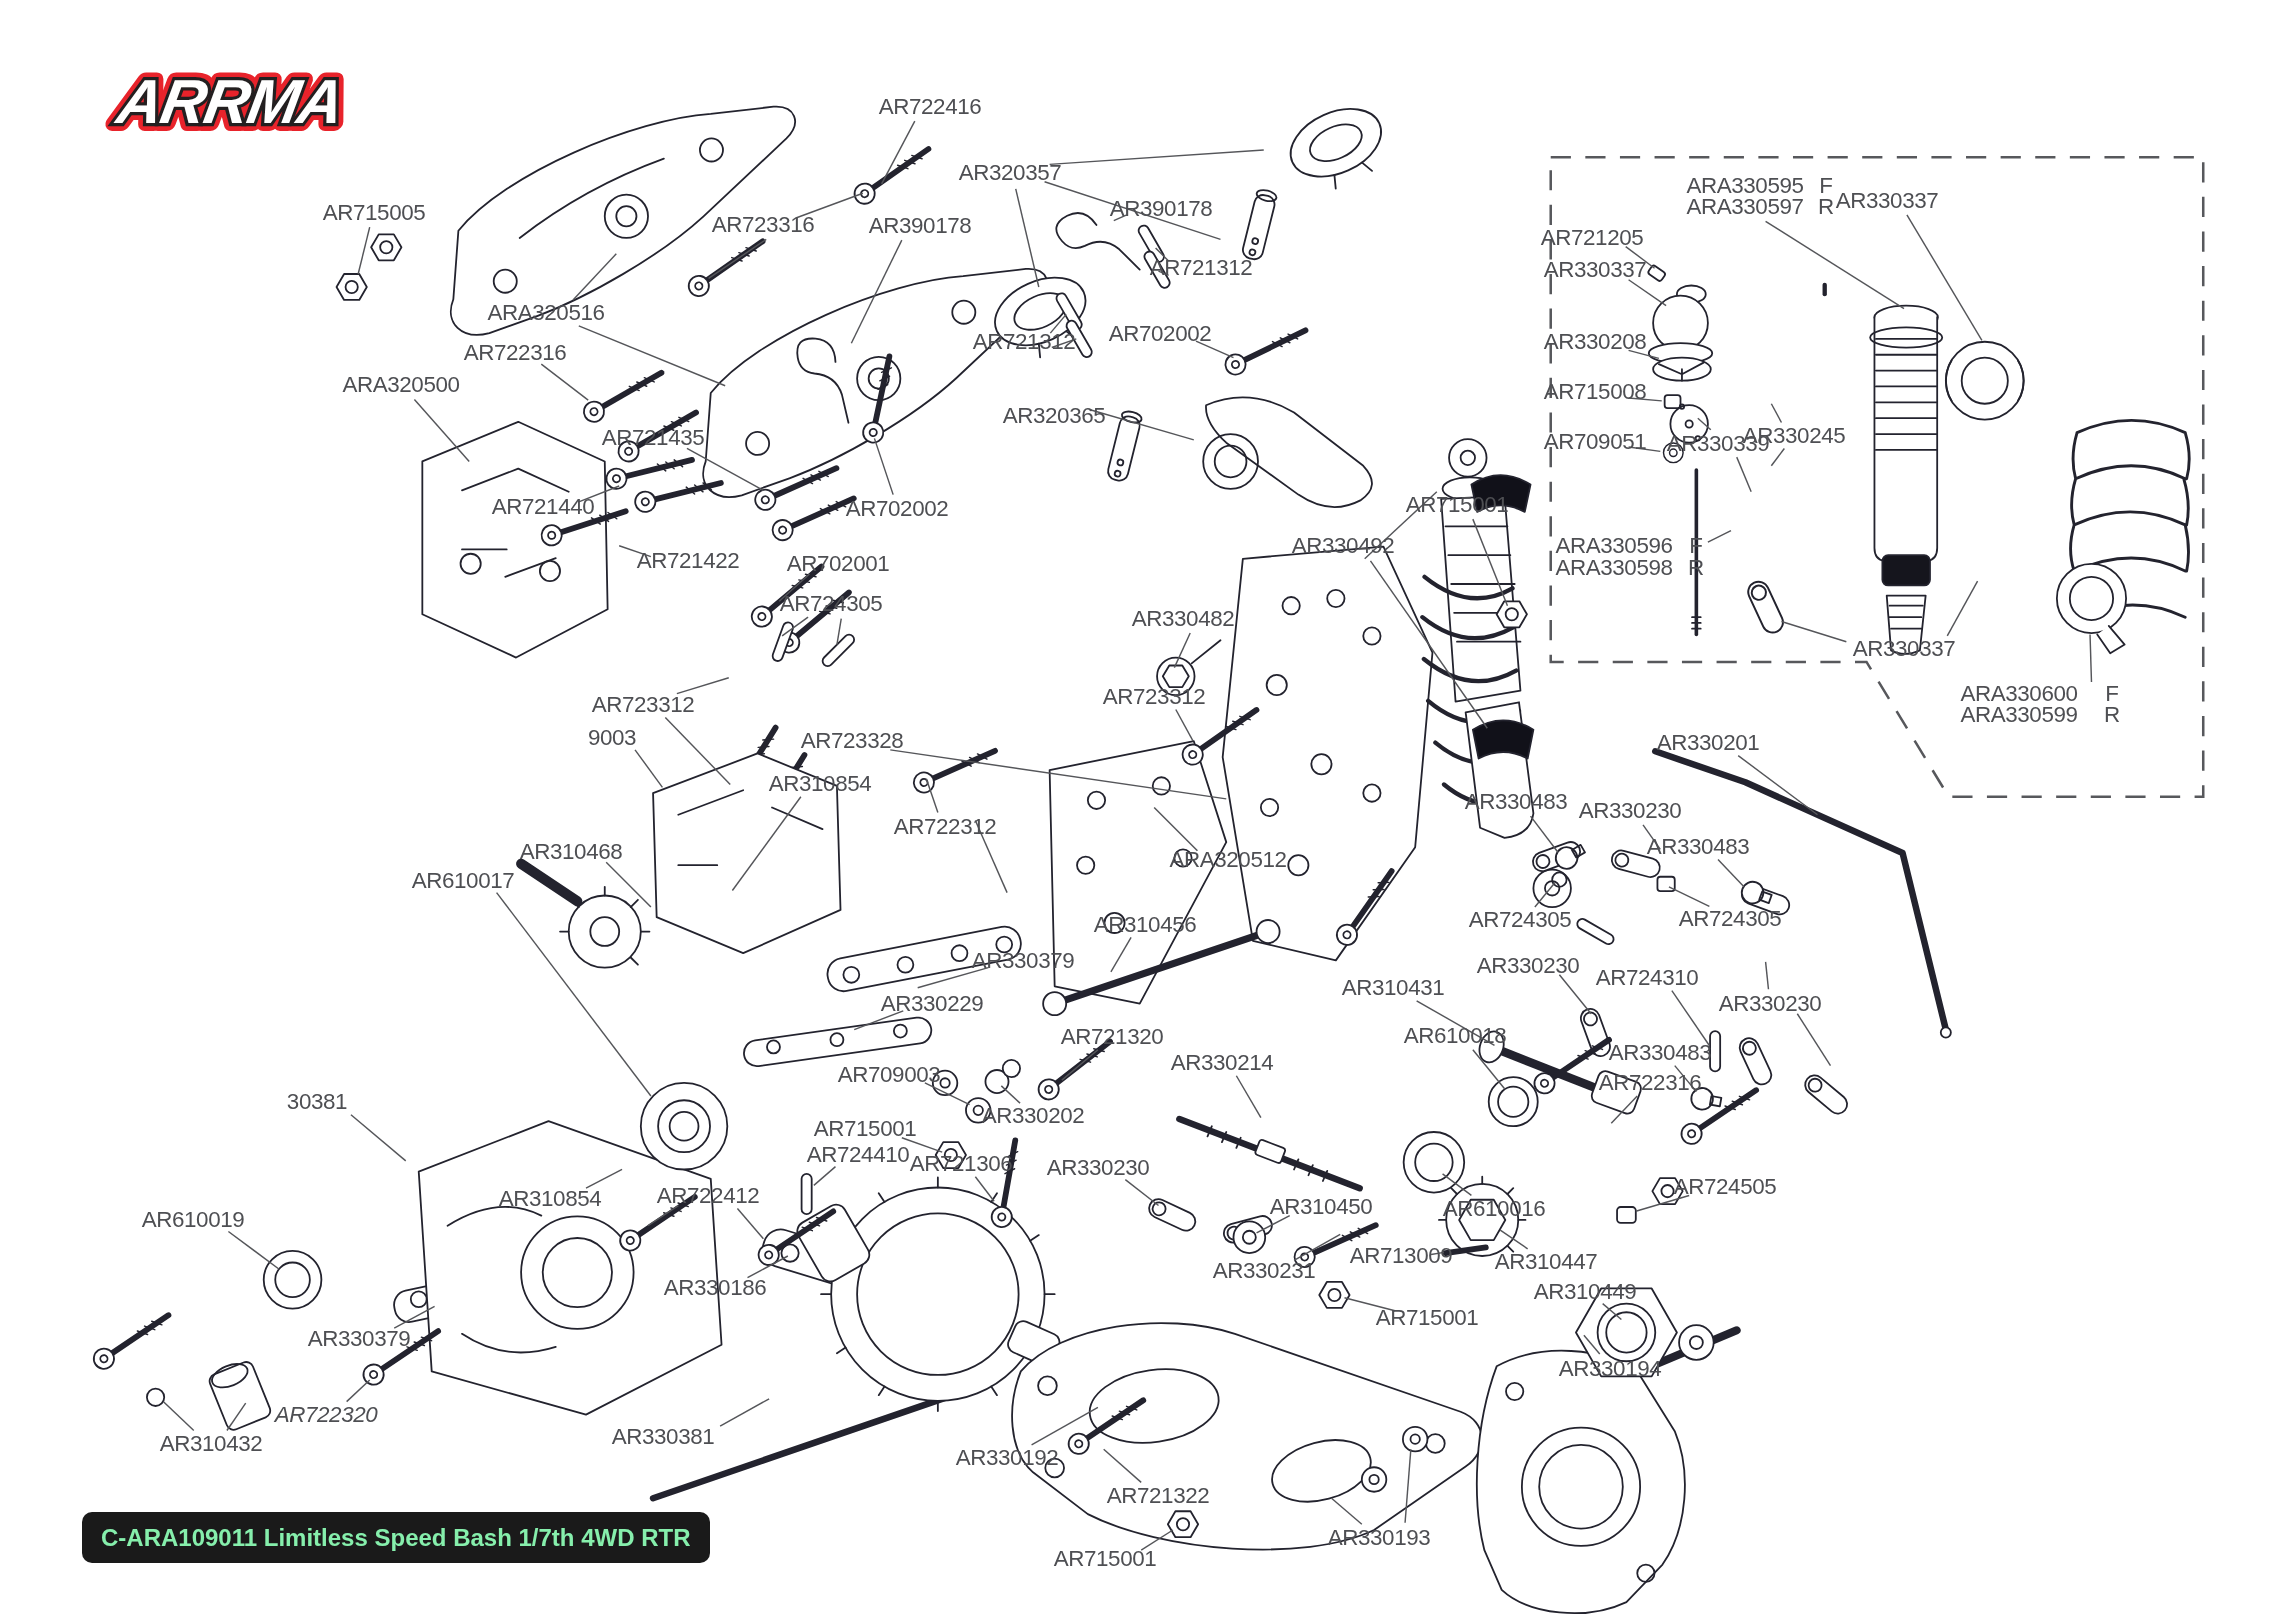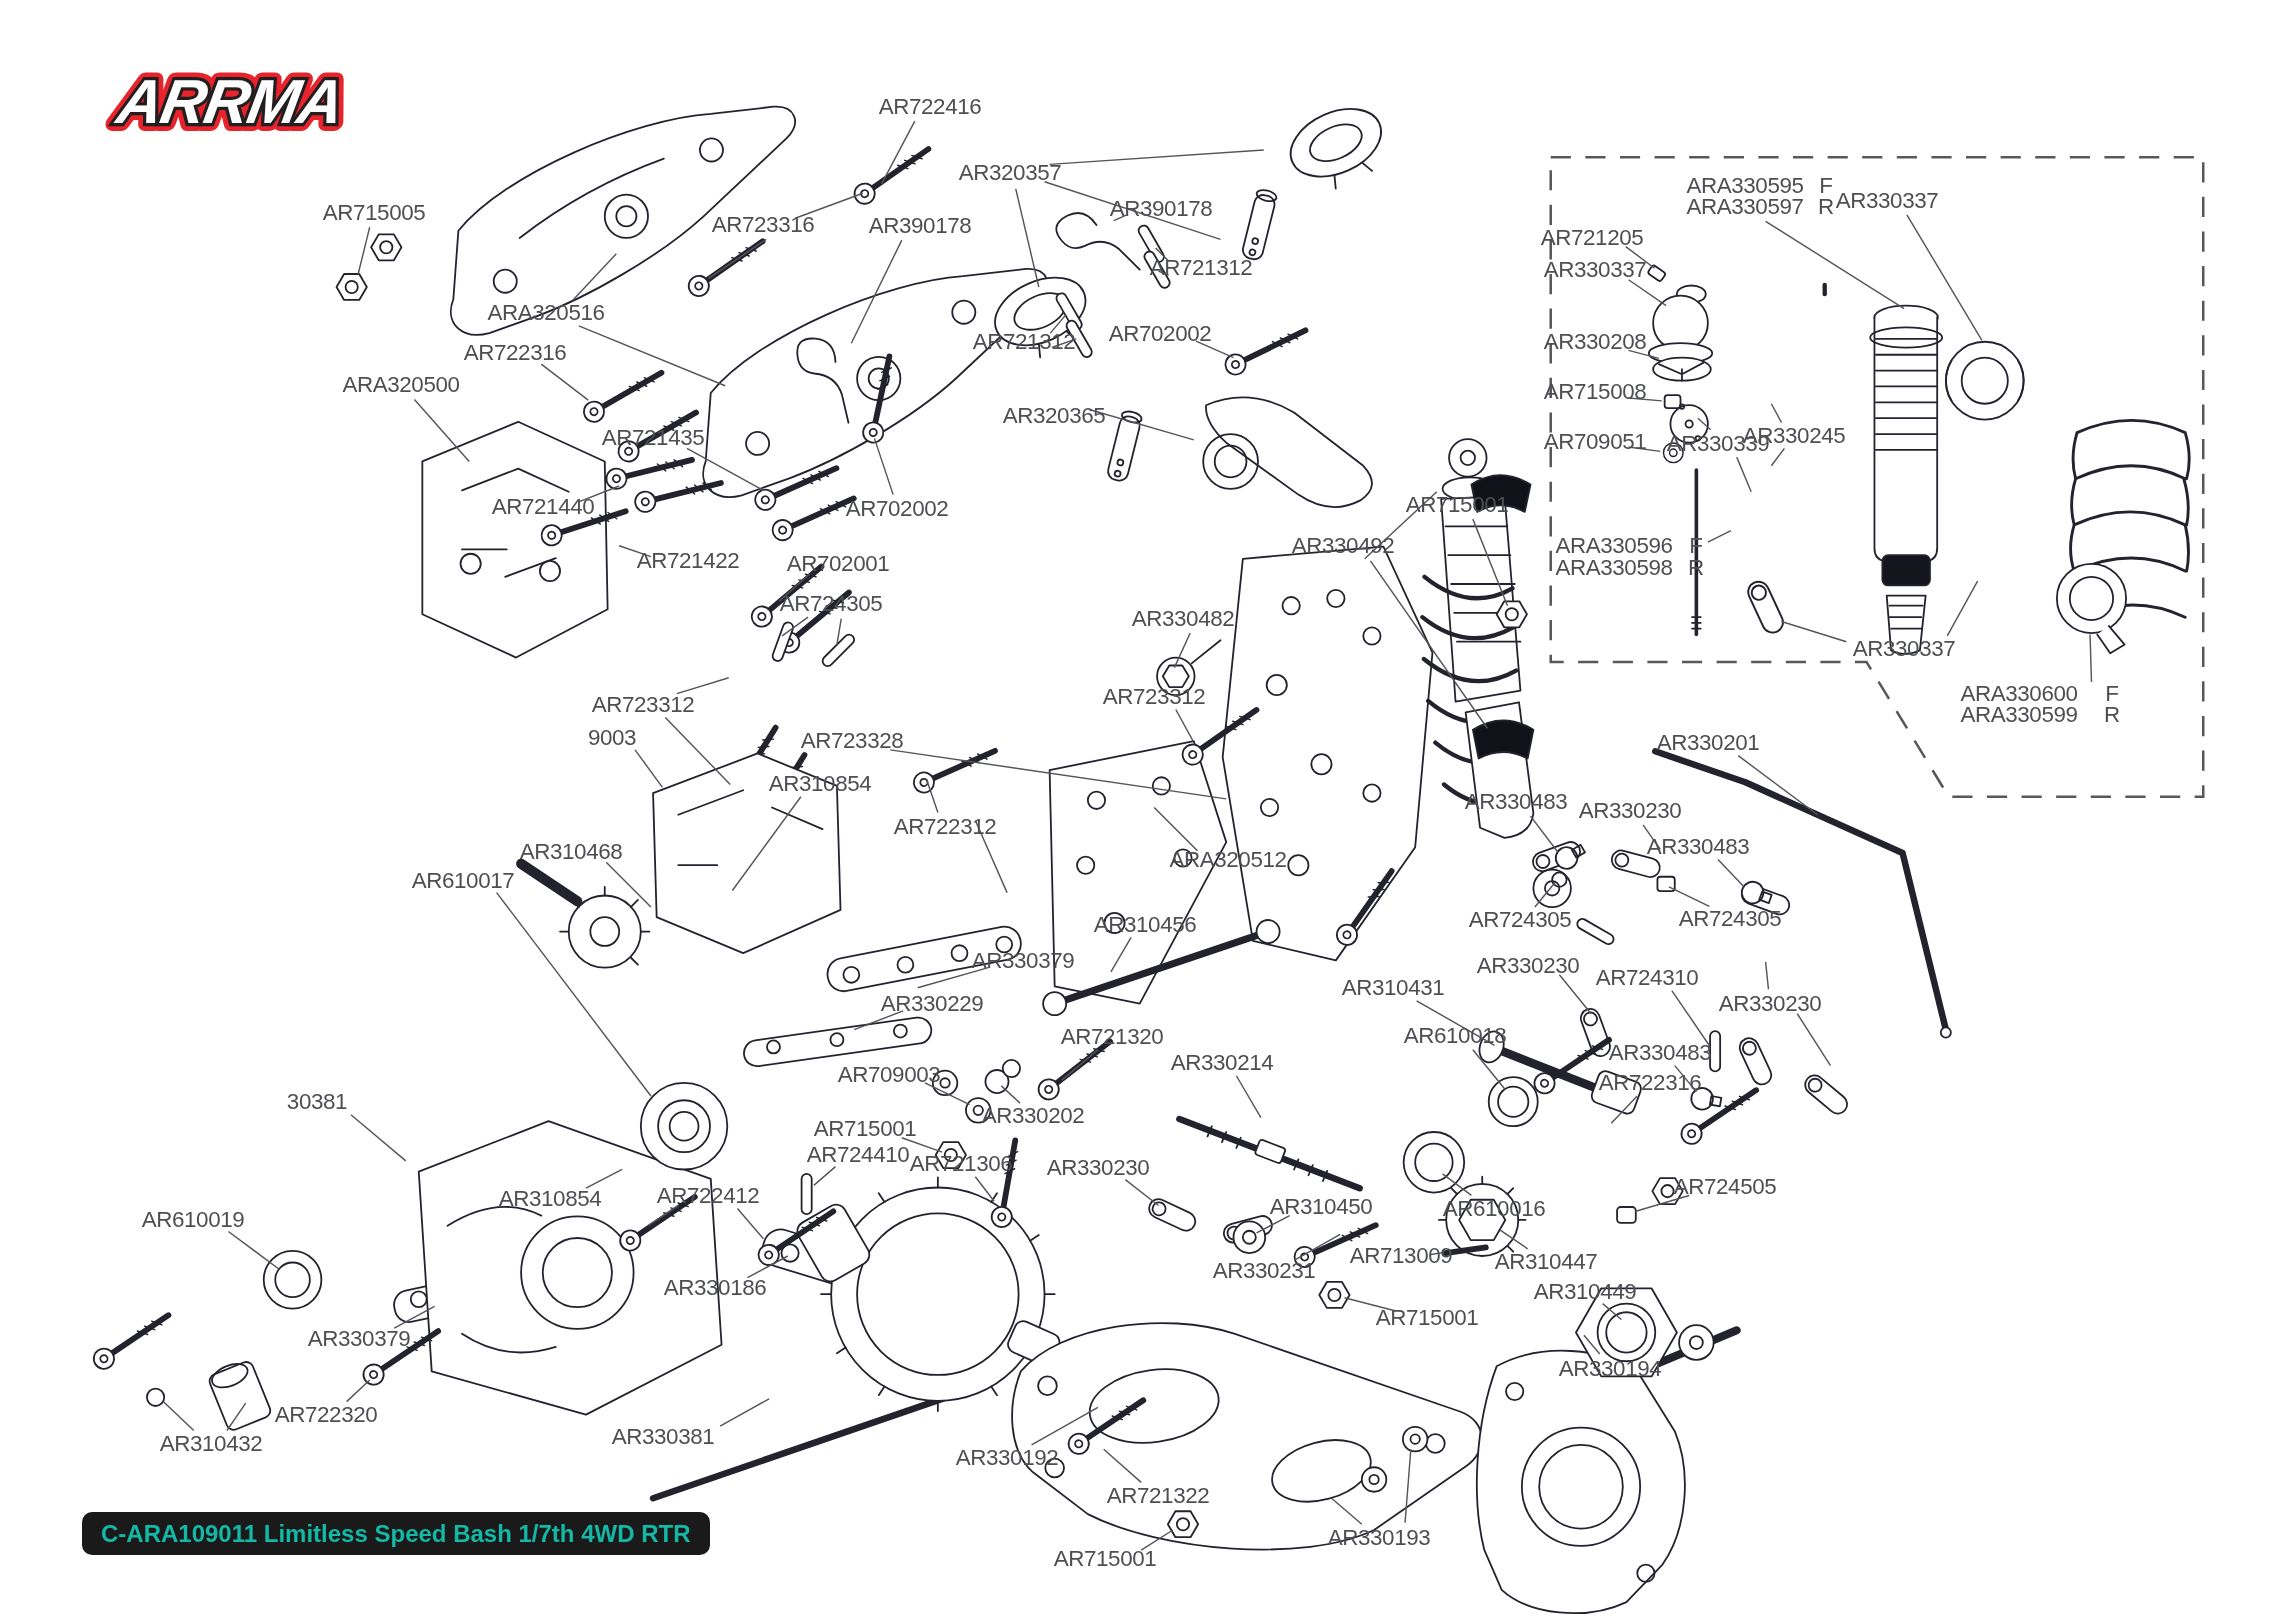--- a/index.html
+++ b/index.html
@@ -8,23 +8,23 @@
   #art{position:absolute;left:0;top:0;width:2273px;height:1623px;}
   #labels{position:absolute;left:0;top:0;width:2273px;height:1623px;pointer-events:none;}
   .plabel{position:absolute;transform:translate(-50%,-50%);white-space:nowrap;
           font-size:22.4px;letter-spacing:-0.4px;color:#4e4f53;}
   #logo{position:absolute;left:76px;top:56px;width:310px;height:87px;}
   #logo svg{width:100%;height:100%;}
   #title-box{position:absolute;left:1913px;top:66px;width:290px;height:46px;
              border:3.6px solid #222226;border-radius:11.5px;display:flex;align-items:center;
              justify-content:center;font-size:30px;font-weight:bold;color:#222226;
              letter-spacing:0.4px;background:#fff;}
-  #footer-box{position:absolute;left:82px;top:1512px;height:43px;background:#1a1a1a;
+  #footer-box{position:absolute;left:82px;top:1512px;height:51px;background:#1a1a1a;
               border-radius:10px;display:inline-flex;align-items:center;padding:0 19px;
-              color:#14b8a6;font-size:24px;font-weight:bold;letter-spacing:0;}
+              color:#86efac;font-size:24px;font-weight:bold;letter-spacing:0;}
   .art-stroke{stroke:#23232e;stroke-width:2.5;fill:none;stroke-linejoin:round;stroke-linecap:round;}
 </style>
 </head>
 <body>
 
 <div id="canvas">
 
   <svg id="art" viewBox="0 0 3151 2251" xmlns="http://www.w3.org/2000/svg">
     <defs>
       <g id="scr" class="art-stroke">
@@ -558,21 +558,21 @@
       <div class="plabel" style="left: 708px; top: 1196px;">AR722412</div>
       <div class="plabel" style="left: 1401px; top: 1256px;">AR713009</div>
       <div class="plabel" style="left: 1546px; top: 1262px;">AR310447</div>
       <div class="plabel" style="left: 1264px; top: 1271px;">AR330231</div>
       <div class="plabel" style="left: 1585px; top: 1292px;">AR310449</div>
       <div class="plabel" style="left: 317px; top: 1102px;">30381</div>
       <div class="plabel" style="left: 193px; top: 1220px;">AR610019</div>
       <div class="plabel" style="left: 550px; top: 1199px;">AR310854</div>
       <div class="plabel" style="left: 715px; top: 1288px;">AR330186</div>
       <div class="plabel" style="left: 359px; top: 1339px;">AR330379</div>
-      <div class="plabel" style="left: 326px; top: 1415px;">AR722320</div>
+      <div class="plabel" style="left: 326px; top: 1415px; font-style: italic;">AR722320</div>
       <div class="plabel" style="left: 211px; top: 1444px;">AR310432</div>
       <div class="plabel" style="left: 663px; top: 1437px;">AR330381</div>
       <div class="plabel" style="left: 1007px; top: 1458px;">AR330192</div>
       <div class="plabel" style="left: 1427px; top: 1318px;">AR715001</div>
       <div class="plabel" style="left: 1610px; top: 1369px;">AR330194</div>
       <div class="plabel" style="left: 1158px; top: 1496px;">AR721322</div>
       <div class="plabel" style="left: 1379px; top: 1538px; text-align: center;">AR330193</div>
       <div class="plabel" style="left: 1105px; top: 1559px;">AR715001</div>
       <div class="plabel" style="left: 1745px; top: 186px;">ARA330595</div>
       <div class="plabel" style="left: 1826px; top: 186px;">F</div>

